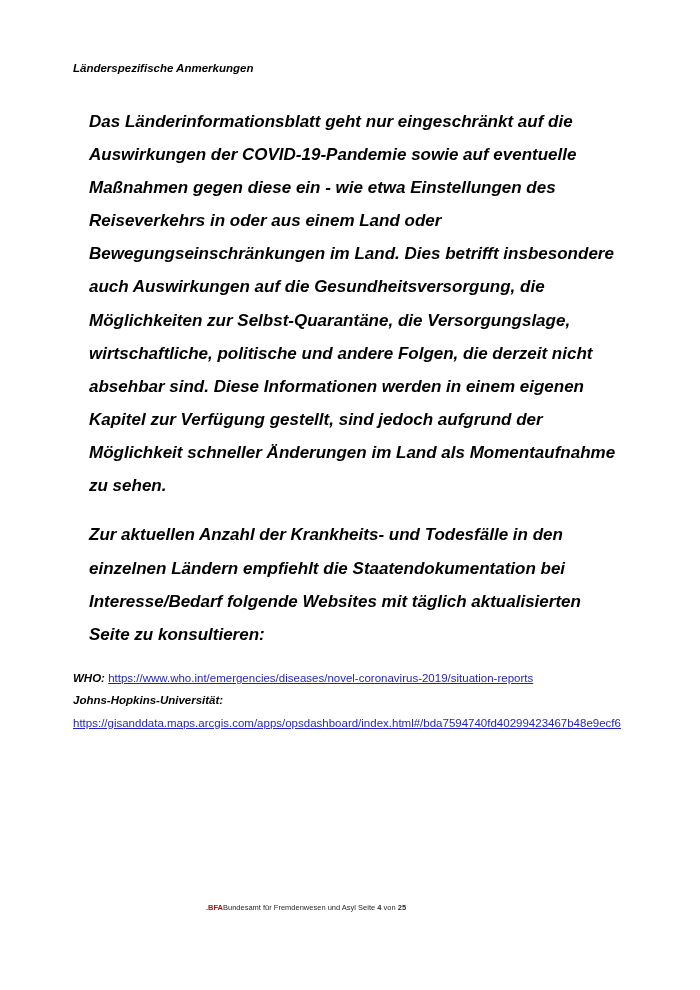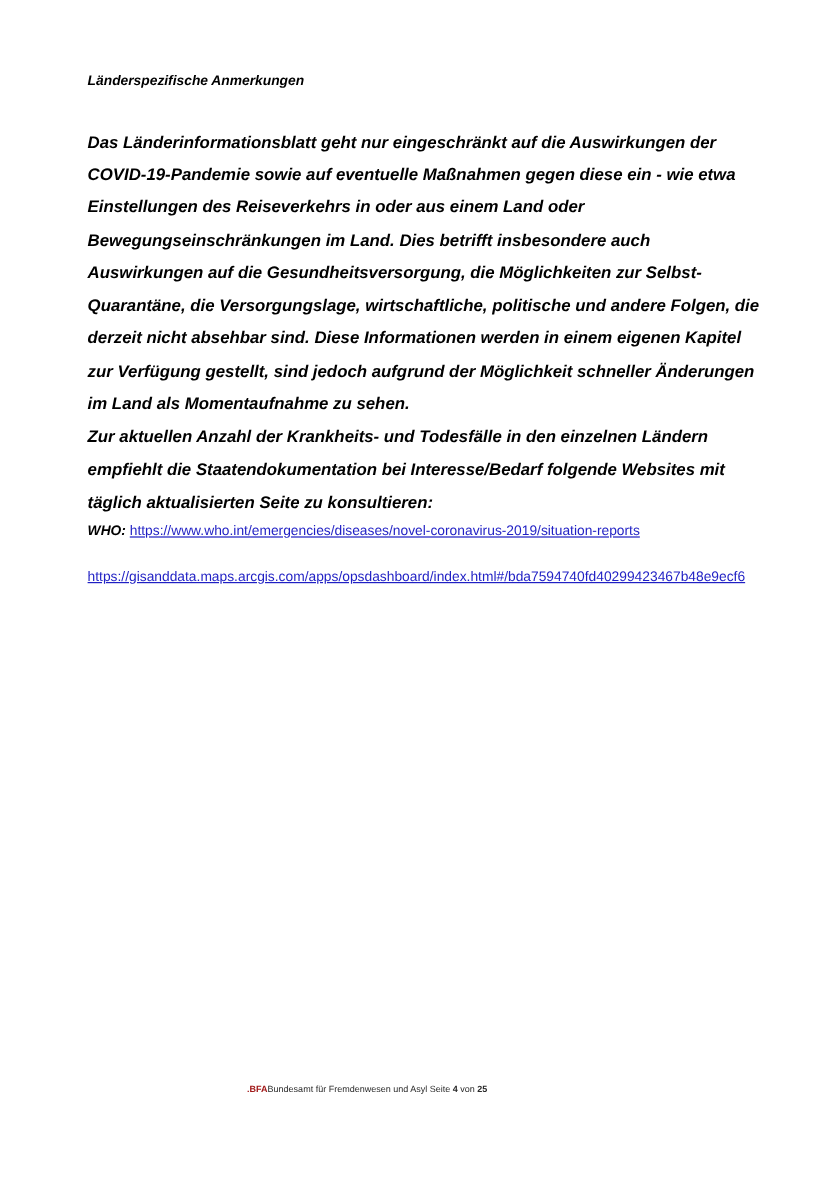--- a/index.html
+++ b/index.html
@@ -41,25 +41,25 @@
   }
 
   .notice-label {
     font-size: 11.5px;
     font-weight: bold;
     line-height: 1.45;
     margin: 0 0 14px 0;
   }
 
   .para {
-    font-size: 14px;
+    font-size: 17px;
     font-weight: bold;
     font-style: italic;
     line-height: 1.95;
-    margin: 0;
+    margin: 16px;
     text-align: left;
   }
 
   .para + .para {
     margin-top: 0;
   }
 
   .para-block-2 {
     margin-top: 6px;
   }
@@ -71,21 +71,20 @@
     line-height: 1.95;
     margin: 0;
   }
 
   .link {
     color: #1f1fc4;
     text-decoration: underline;
     font-style: normal;
     font-weight: normal;
     word-break: break-all;
-    margin-top: 15px;
   }
 
   .link-wrap {
     display: block;
     line-height: 1.95;
   }
 
   .label-inline {
     font-weight: bold;
     font-style: italic;
@@ -121,20 +120,23 @@
 
     <p class="para">Das Länderinformationsblatt geht nur eingeschränkt auf die Auswirkungen der COVID-19-Pandemie sowie auf eventuelle Maßnahmen gegen diese ein - wie etwa Einstellungen des Reiseverkehrs in oder aus einem Land oder Bewegungseinschränkungen im Land. Dies betrifft insbesondere auch Auswirkungen auf die Gesundheitsversorgung, die Möglichkeiten zur Selbst-Quarantäne, die Versorgungslage, wirtschaftliche, politische und andere Folgen, die derzeit nicht absehbar sind. Diese Informationen werden in einem eigenen Kapitel zur Verfügung gestellt, sind jedoch aufgrund der Möglichkeit schneller Änderungen im Land als Momentaufnahme zu sehen.</p>
 
     <p class="para para-block-2">Zur aktuellen Anzahl der Krankheits- und Todesfälle in den einzelnen Ländern empfiehlt die Staatendokumentation bei Interesse/Bedarf folgende Websites mit täglich aktualisierten Seite zu konsultieren:</p>
 
     <p class="line">
       <span class="label-inline">WHO:</span>
       <span class="link">https://www.who.int/emergencies/diseases/novel-coronavirus-2019/situation-reports</span>
     </p>
 
+    <p class="line">
+      <span class="label-inline">Johns-Hopkins-Universität:</span>
+    </p>
 
     <p class="line">
       <span class="link link-wrap">https://gisanddata.maps.arcgis.com/apps/opsdashboard/index.html#/bda7594740fd40299423467b48e9ecf6</span>
     </p>
 
   </div>
 
   <div class="footer">
     <span class="bfa-mark">.BFA</span><span>Bundesamt für Fremdenwesen und Asyl</span>
     <span>Seite</span>

